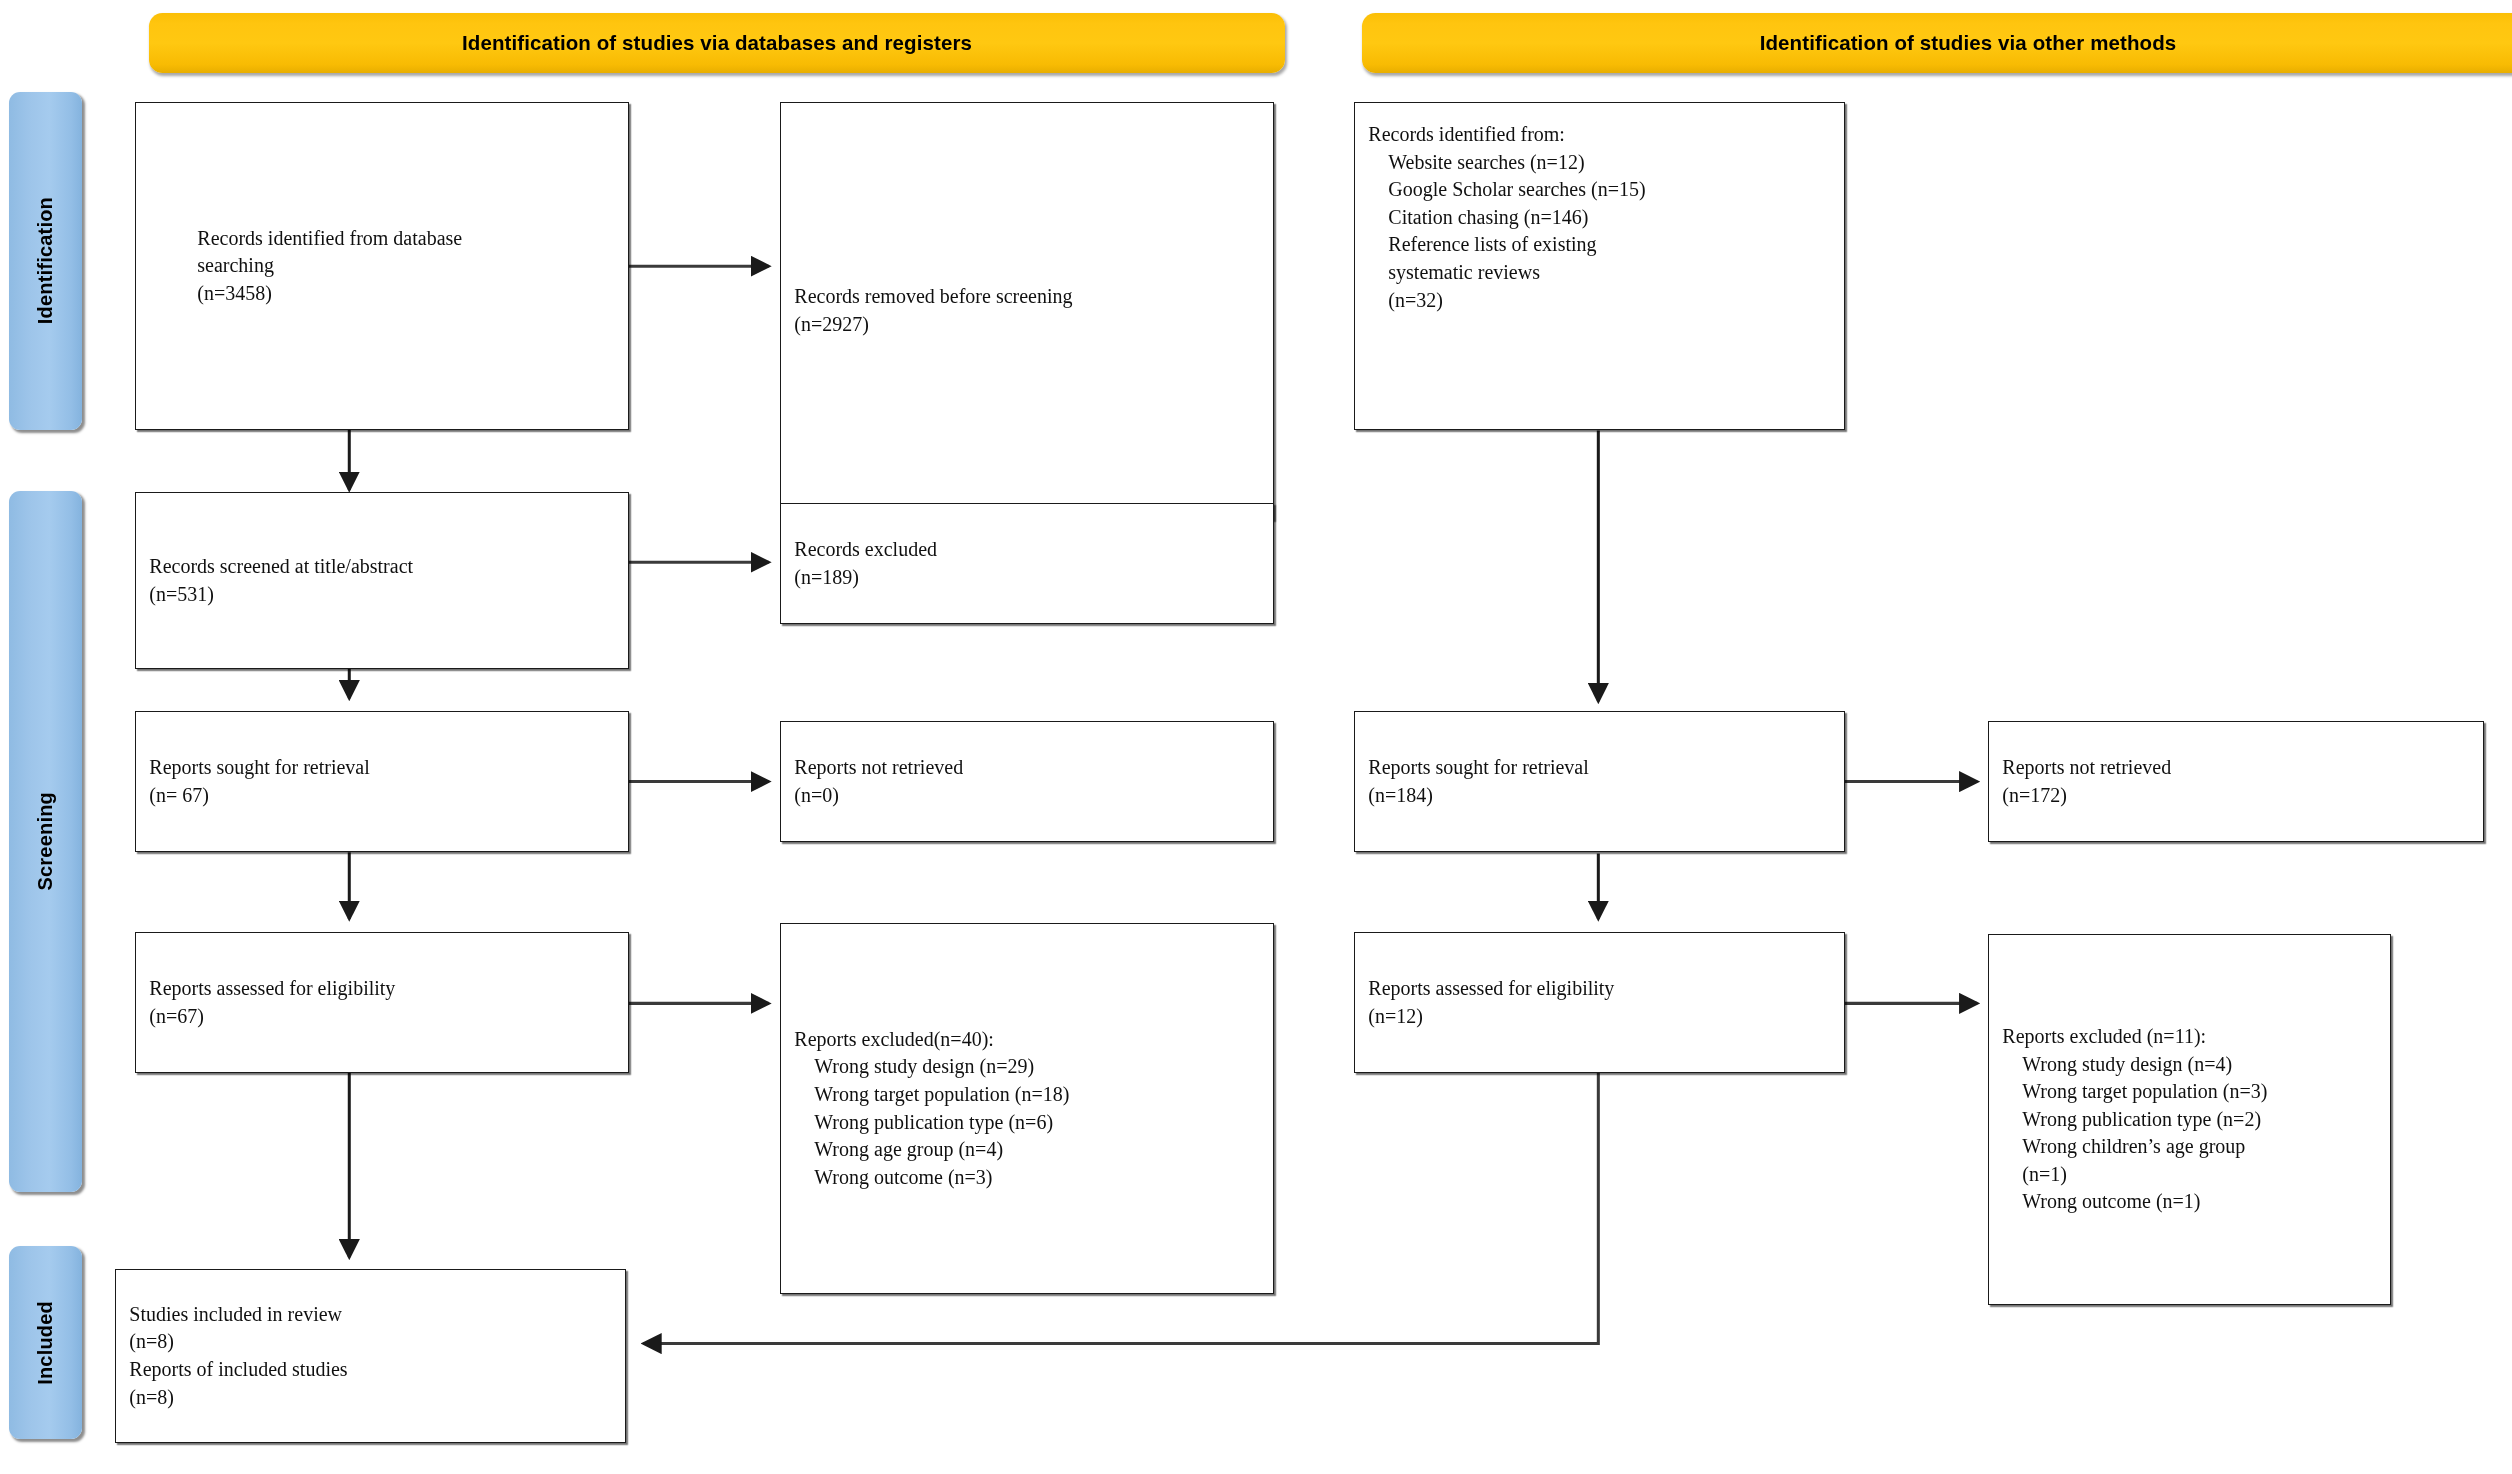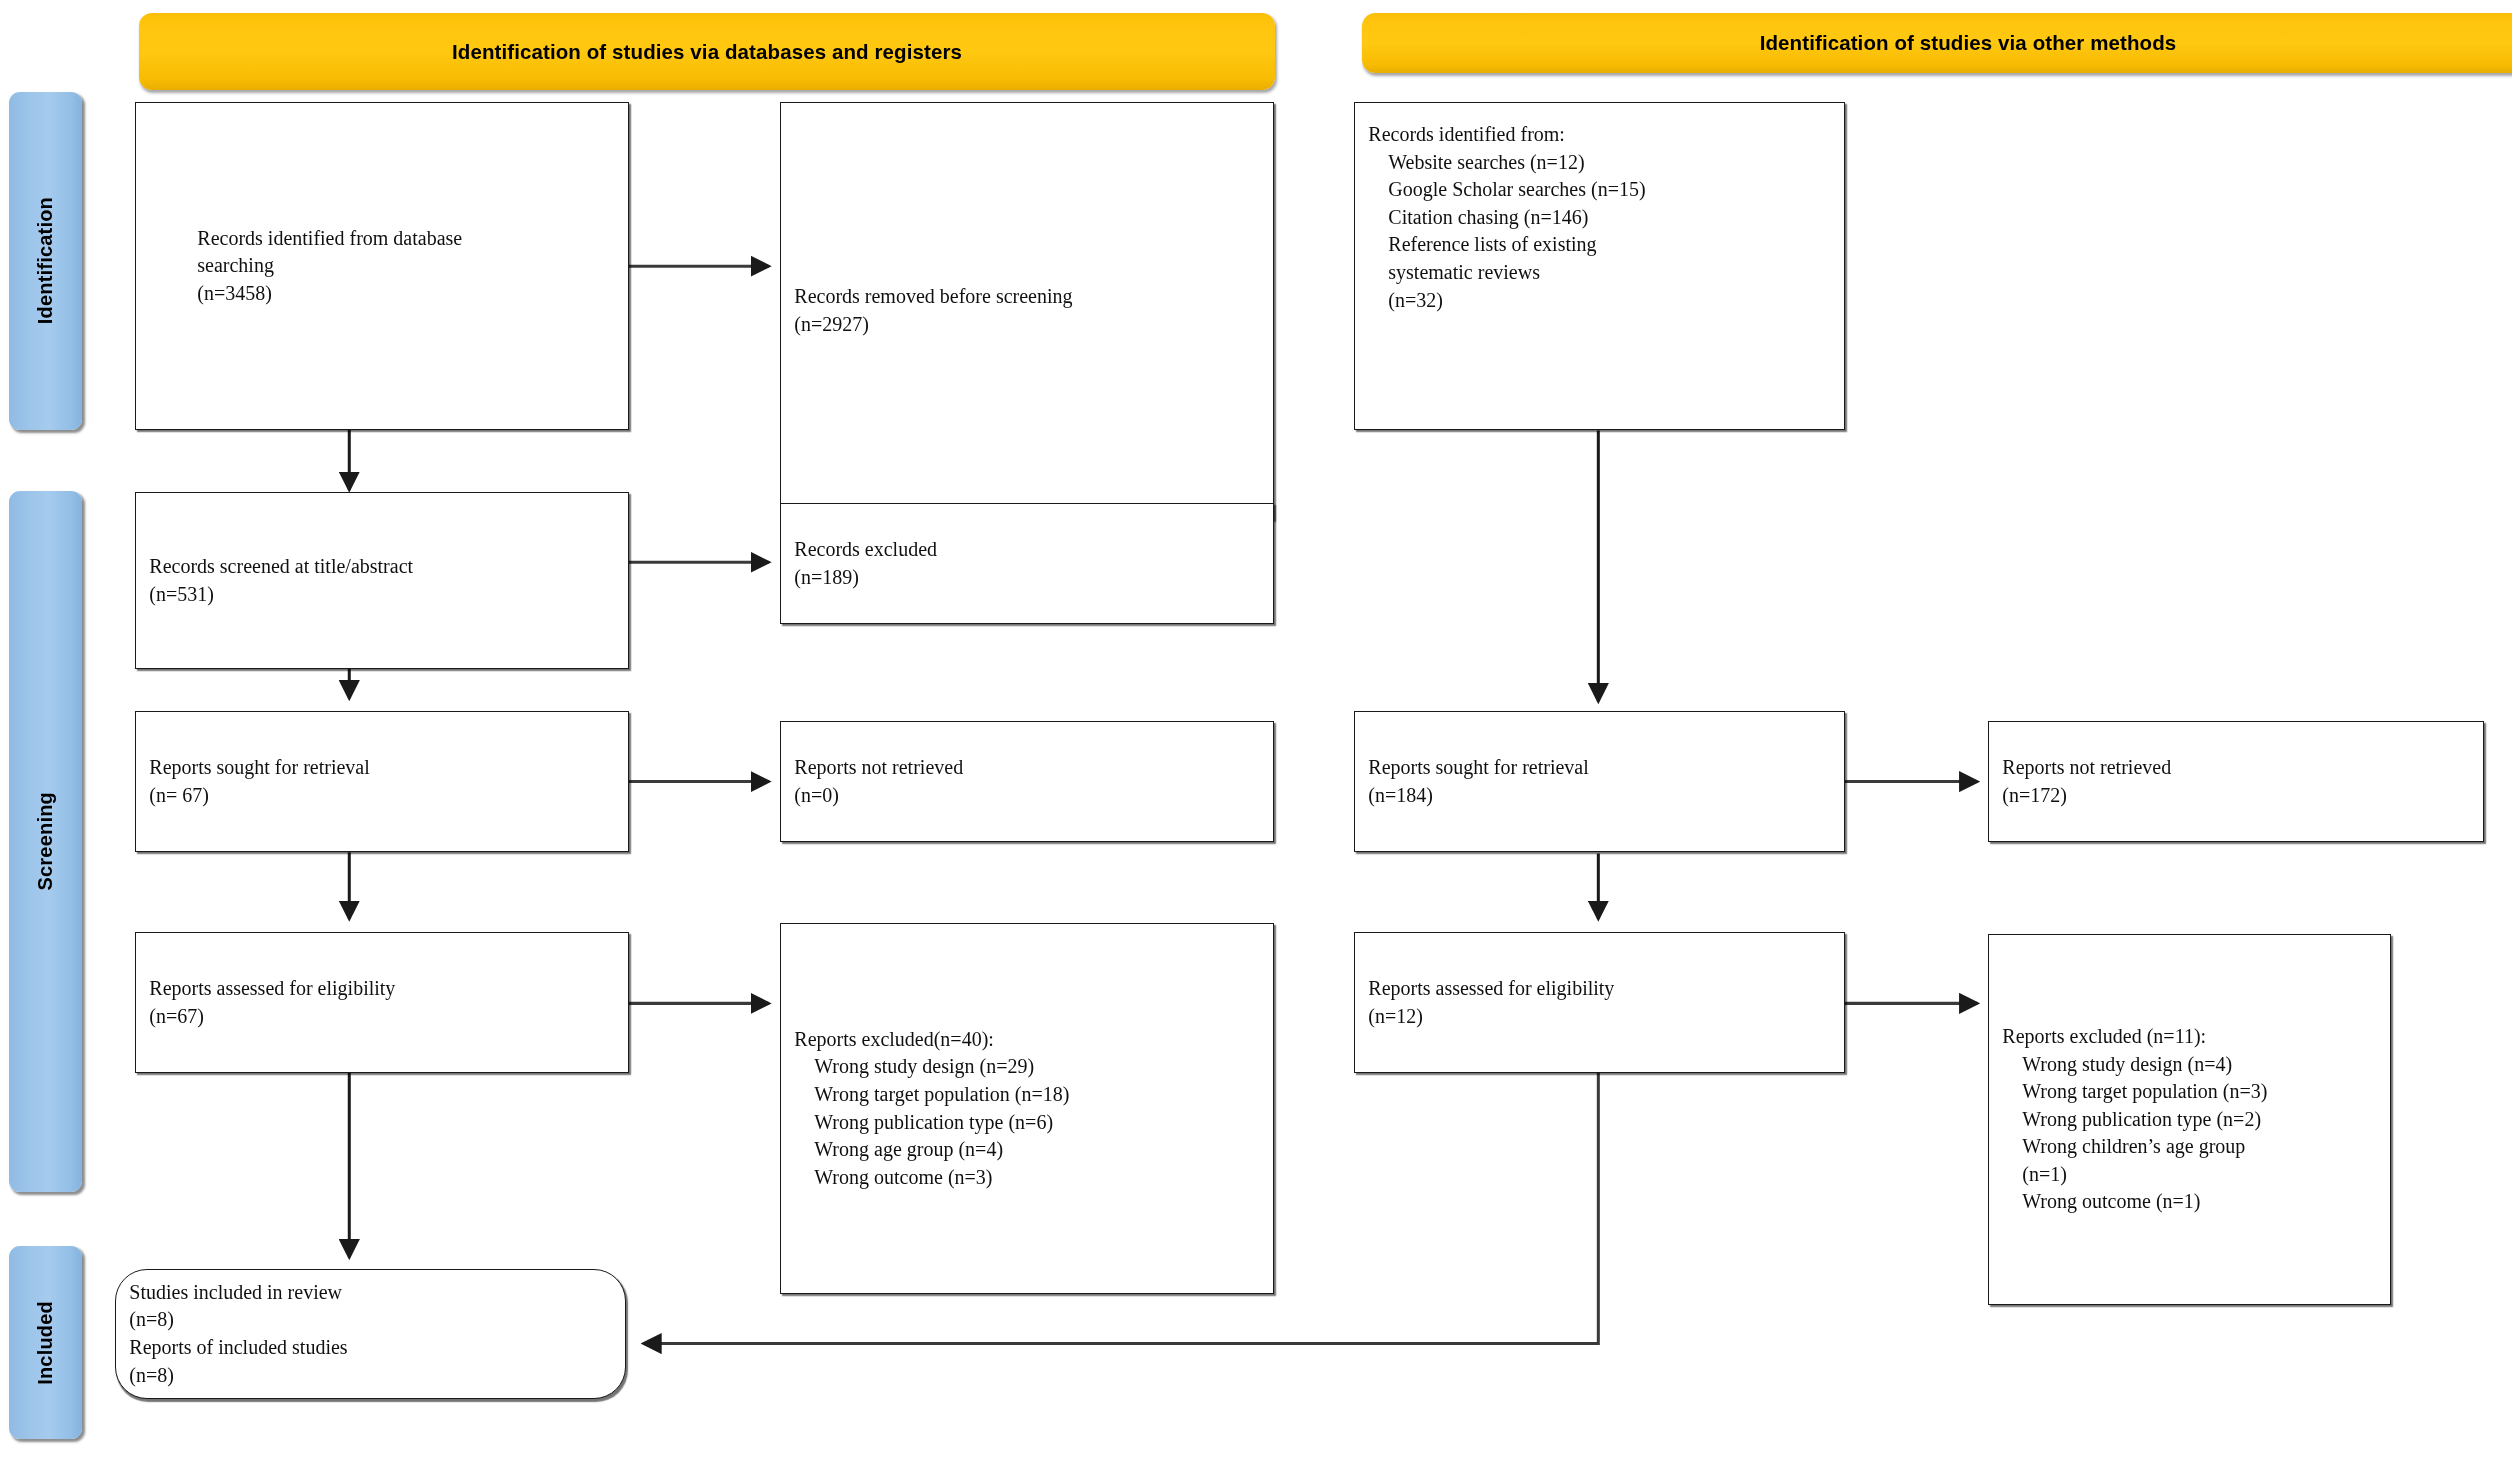--- a/index.html
+++ b/index.html
@@ -119,21 +119,21 @@
 
     <line x1="3052" y1="1293" x2="3272" y2="1293" stroke="#3a3a3a" stroke-width="5" marker-end="url(#arrowhead)"></line>
 
     <line x1="2645" y1="1412" x2="2645" y2="1520" stroke="#1a1a1a" stroke-width="5" marker-end="url(#arrowhead)"></line>
 
     <line x1="3052" y1="1660" x2="3272" y2="1660" stroke="#3a3a3a" stroke-width="5" marker-end="url(#arrowhead)"></line>
 
     <polyline points="2645,1775 2645,2223 1065,2223" fill="none" stroke="#3a3a3a" stroke-width="5" marker-end="url(#arrowhead)"></polyline>
   </svg>
 
-  <div class="phase-header" style="left:139px; top:13.3px; width:1136px; height:77px;border-radius:13px;">
+  <div class="phase-header" style="left:149px; top:13.3px; width:1136px; height:60px;">
     <span>Identification of studies via databases and registers</span>
   </div>
   <div class="phase-header" style="left:1362px; top:13.3px; width:1212px; height:60px;">
     <span>Identification of studies via other methods</span>
   </div>
 
   <div class="stage-label" style="left:8.5px; top:92px; width:73px; height:338px;">
     <span>Identification</span>
   </div>
   <div class="stage-label" style="left:8.5px; top:491px; width:73px; height:701px;">
@@ -157,21 +157,21 @@
   <div class="node" style="left:135px; top:711px; width:494px; height:141px;">
     <div class="node-text">Reports sought for retrieval
 (n= 67)</div>
   </div>
 
   <div class="node" style="left:135px; top:932px; width:494px; height:141px;">
     <div class="node-text">Reports assessed for eligibility
 (n=67)</div>
   </div>
 
-  <div class="node" style="left:115px; top:1269px; width:511px; height:130px;border-radius:32px;">
+  <div class="node" style="left:115px; top:1269px; width:511px; height:174px;">
     <div class="node-text">Studies included in review
 (n=8)
 Reports of included studies
 (n=8)</div>
   </div>
 
   <div class="node" style="left:780px; top:102px; width:494px; height:418px;">
     <div class="node-text">Records removed before screening
 (n=2927)</div>
   </div>

